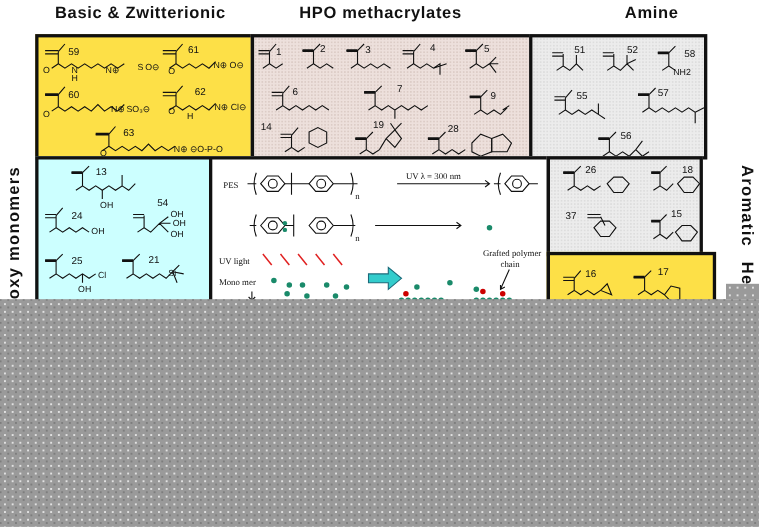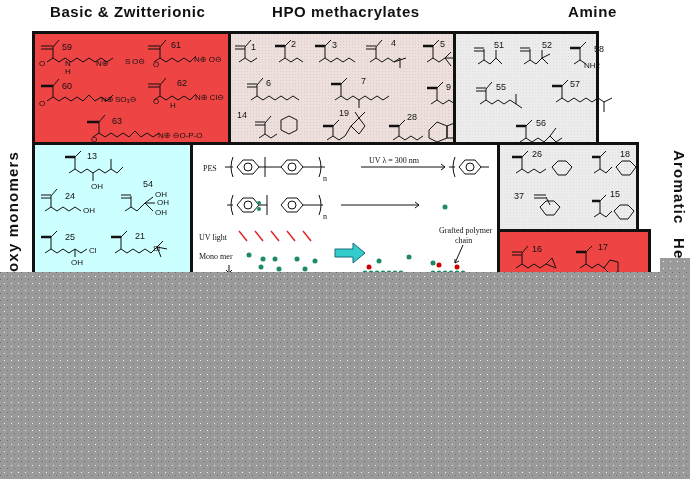--- a/index.html
+++ b/index.html
@@ -11,21 +11,21 @@
   .hdr {
     position: absolute; top: 3px; font-weight: bold; font-size: 15px;
     color: #111; letter-spacing: 0.6px; white-space: nowrap;
   }
   .vlabel {
     position: absolute; font-weight: bold; font-size: 15px; color: #111;
     letter-spacing: 1.2px; white-space: nowrap; transform-origin: 0 0;
   }
   .panel { position: absolute; box-sizing: border-box; border: 3px solid #111; }
   .panel svg { position: absolute; left: 0; top: 0; }
-  .pink  { background: #ef4444; }
+  .pink  { background: #fde047; }
   .tan   { background: #ede0dc; background-image: radial-gradient(#dcccc6 0.6px, transparent 0.7px); background-size: 3px 3px; }
   .grey  { background: #ececec; background-image: radial-gradient(#dddddd 0.6px, transparent 0.7px); background-size: 3px 3px; }
   .cyan  { background: #ccffff; }
   .white { background: #ffffff; }
   .num { font-size: 9px; fill: #111; font-family: "Liberation Sans", sans-serif; }
   .atom { font-size: 8px; fill: #111; font-family: "Liberation Sans", sans-serif; }
   .serif { font-family: "Liberation Serif", serif; font-size: 8px; fill: #111; }
   .overlay {
     position: absolute; left: 0; top: 272px; width: 690px; height: 207px;
     background-color: #9a9a9a;
@@ -122,21 +122,21 @@
     <text class="num" x="209" y="13">5</text>
     <text class="num" x="35" y="52">6</text>
     <text class="num" x="130" y="50">7</text>
     <text class="num" x="215" y="56">9</text>
     <text class="num" x="6" y="84">14</text>
     <text class="num" x="108" y="82">19</text>
     <text class="num" x="176" y="86">28</text>
   </svg>
 </div>
 
-<div class="panel grey" style="left:453px; top:31px; width:146px; height:114px;">
+<div class="panel grey" style="left:481px; top:31px; width:162px; height:114px;">
   <svg width="170" height="114">
     <g stroke="#111" stroke-width="1" fill="none">
       <path d="M18 14 L28 14 M18 17 L28 17 M28 15 L28 26 L22 30 M28 26 L34 30 L40 24 L46 30 M40 24 L40 16"></path>
       <path d="M64 14 L74 14 M64 17 L74 17 M74 15 L74 26 L68 30 M74 26 L80 30 L86 24 L92 30 M86 24 L86 16 M86 24 L94 20"></path>
       <path d="M114 14 L124 14 M124 14 L130 8 M124 14 L124 26 L118 30 M124 26 L130 30"></path>
       <path d="M20 54 L30 54 M20 57 L30 57 M30 55 L36 48 M30 55 L30 66 L24 70 M30 66 L36 70 L42 66 L48 70 L54 66 L60 70 M60 70 L60 60 M60 70 L66 74"></path>
       <path d="M96 52 L106 52 M106 52 L112 46 M106 52 L106 64 L100 68 M106 64 L112 68 L118 64 L124 68 L130 64 L136 68 L142 64 L148 68 L148 78 M148 68 L156 64"></path>
       <path d="M60 92 L70 92 M70 92 L76 86 M70 92 L70 104 L64 108 M70 104 L76 108 L82 104 L88 108 L94 102 L100 94 M94 102 L100 108 L106 104"></path>
     </g>
     <g stroke="#111" stroke-width="2.5">

